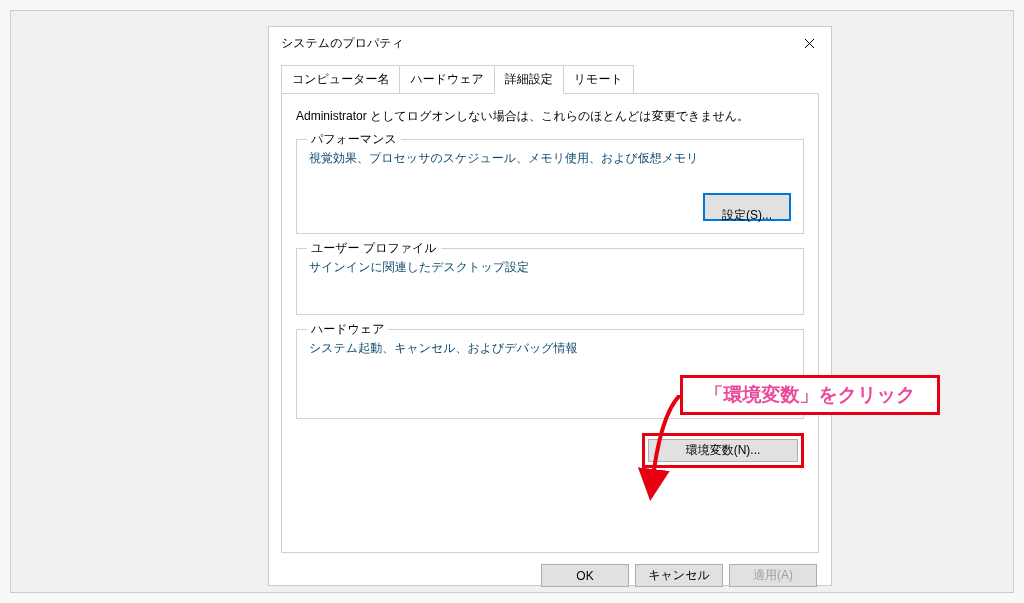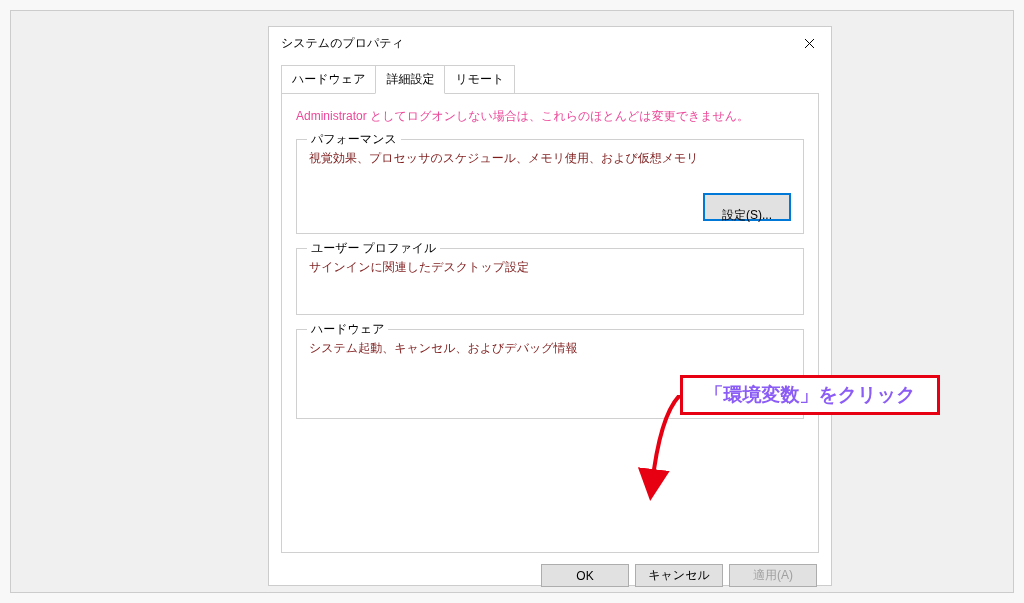--- a/index.html
+++ b/index.html
@@ -68,42 +68,41 @@
     .tab-content {
       margin: 0 12px 10px 12px;
       border: 1px solid #d0d0d0;
       padding: 14px 14px 14px 14px;
       position: relative;
       top: -1px;
       height: 460px;
     }
     .note {
       font-size: 12px;
-      color: #ec4899;
+      color: #000000;
       margin-bottom: 14px;
     }
     .fieldset {
       border: 1px solid #d0d0d0;
       padding: 10px 12px 12px 12px;
       margin-bottom: 14px;
       position: relative;
     }
     .fieldset .legend {
       position: absolute;
       top: -9px;
       left: 10px;
       background: #ffffff;
       padding: 0 4px;
       font-size: 12px;
       color: #000;
-      font-family: Liberation Serif, serif;
     }
     .fieldset .desc {
       font-size: 12px;
-      color: #7f1d1d;
+      color: #0c4a6e;
       margin-bottom: 26px;
     }
     .fieldset .btn-row {
       display: flex;
       justify-content: flex-end;
     }
     .win-btn {
       min-width: 88px;
       height: 23px;
       border: 1px solid #adadad;
@@ -141,21 +140,21 @@
       left: 680px;
       width: 260px;
       height: 40px;
       border: 3px solid #e60012;
       background: #ffffff;
       display: flex;
       align-items: center;
       justify-content: center;
       font-size: 19px;
       font-weight: bold;
-      color: #8b5cf6;
+      color: #ec4899;
       z-index: 10;
     }
     .arrow {
       position: absolute;
       top: 395px;
       left: 620px;
       width: 100px;
       height: 110px;
       z-index: 9;
       pointer-events: none;
@@ -171,20 +170,21 @@
       <span>システムのプロパティ</span>
       <div class="close-btn">
         <svg width="11" height="11" viewBox="0 0 11 11">
           <line x1="1" y1="1" x2="10" y2="10" stroke="#000" stroke-width="1"></line>
           <line x1="10" y1="1" x2="1" y2="10" stroke="#000" stroke-width="1"></line>
         </svg>
       </div>
     </div>
 
     <div class="tabs">
+      <div class="tab">コンピューター名</div>
       <div class="tab">ハードウェア</div>
       <div class="tab active">詳細設定</div>
       <div class="tab">リモート</div>
     </div>
 
     <div class="tab-content">
       <div class="note">Administrator としてログオンしない場合は、これらのほとんどは変更できません。</div>
 
       <div class="fieldset">
         <div class="legend">パフォーマンス</div>
@@ -200,20 +200,25 @@
       </div>
 
       <div class="fieldset">
         <div class="legend">ハードウェア</div>
         <div class="desc">システム起動、キャンセル、およびデバッグ情報</div>
         <div class="btn-row">
           <button class="win-btn">設定(T)</button>
         </div>
       </div>
 
+      <div class="env-row">
+        <div class="env-btn-wrap">
+          <button class="win-btn" style="min-width:150px">環境変数(N)...</button>
+        </div>
+      </div>
     </div>
 
     <div class="bottom-row">
       <button class="win-btn">OK</button>
       <button class="win-btn">キャンセル</button>
       <button class="win-btn disabled">適用(A)</button>
     </div>
   </div>
 
 </div>

